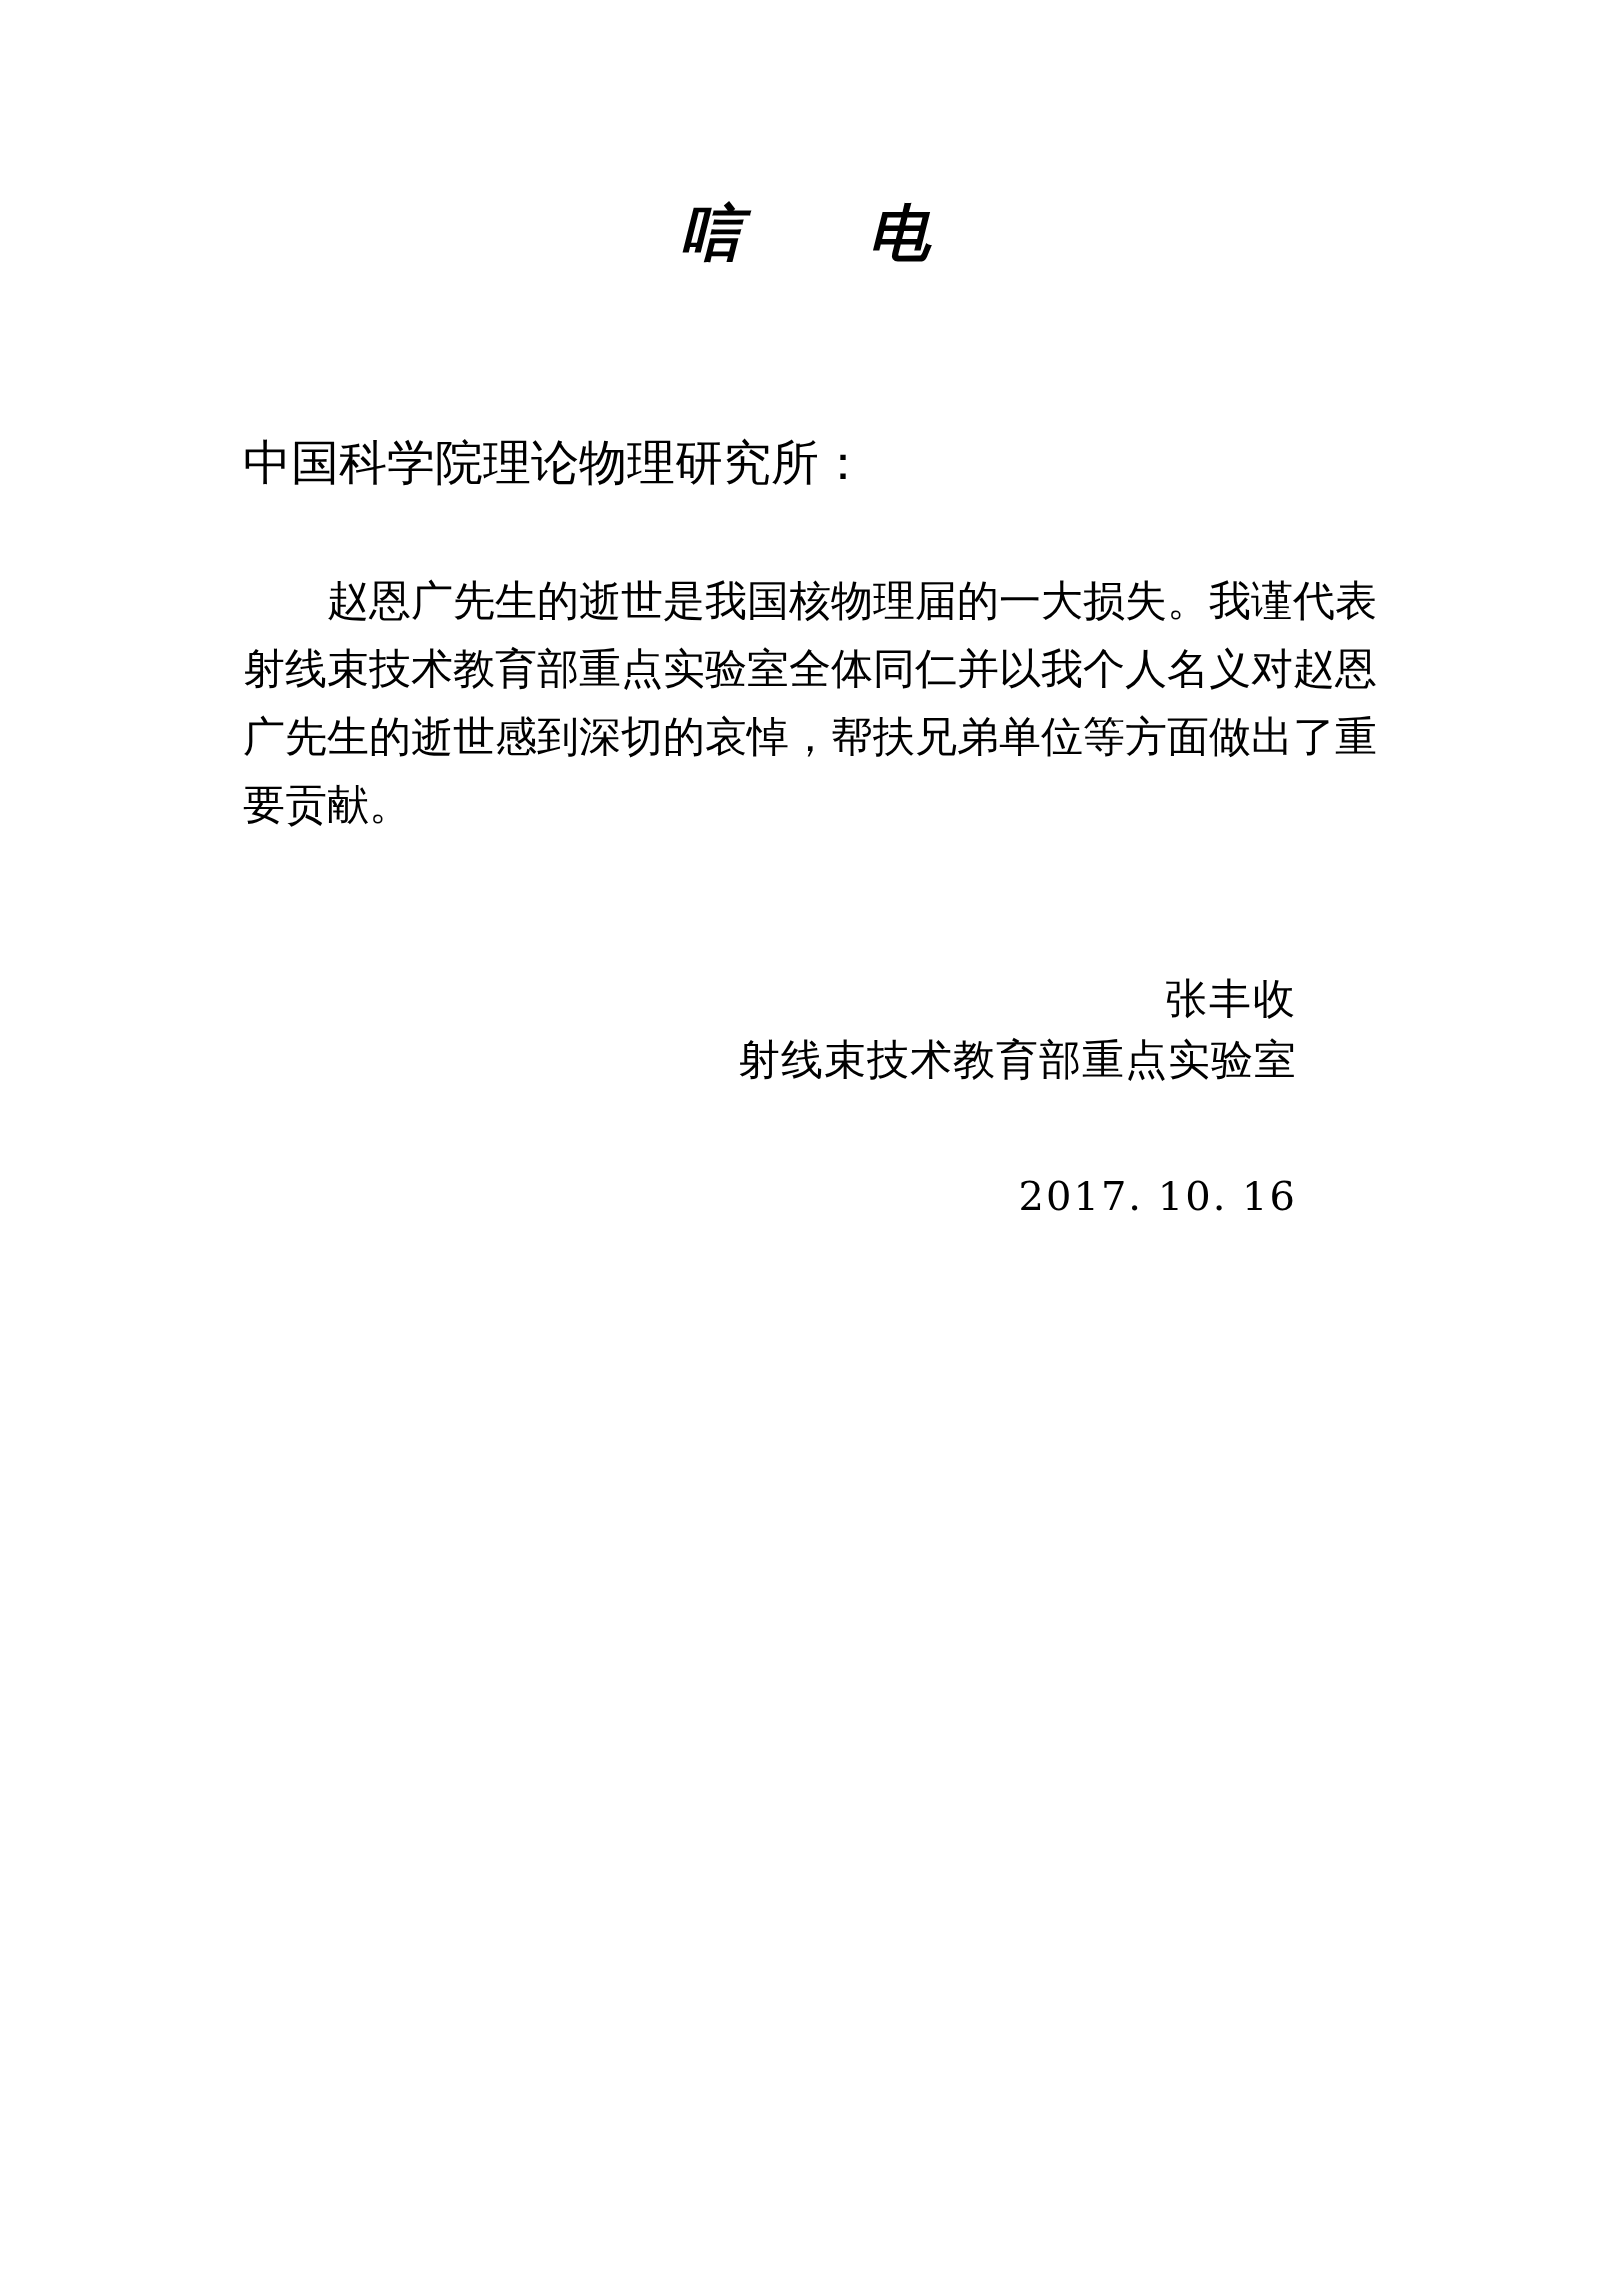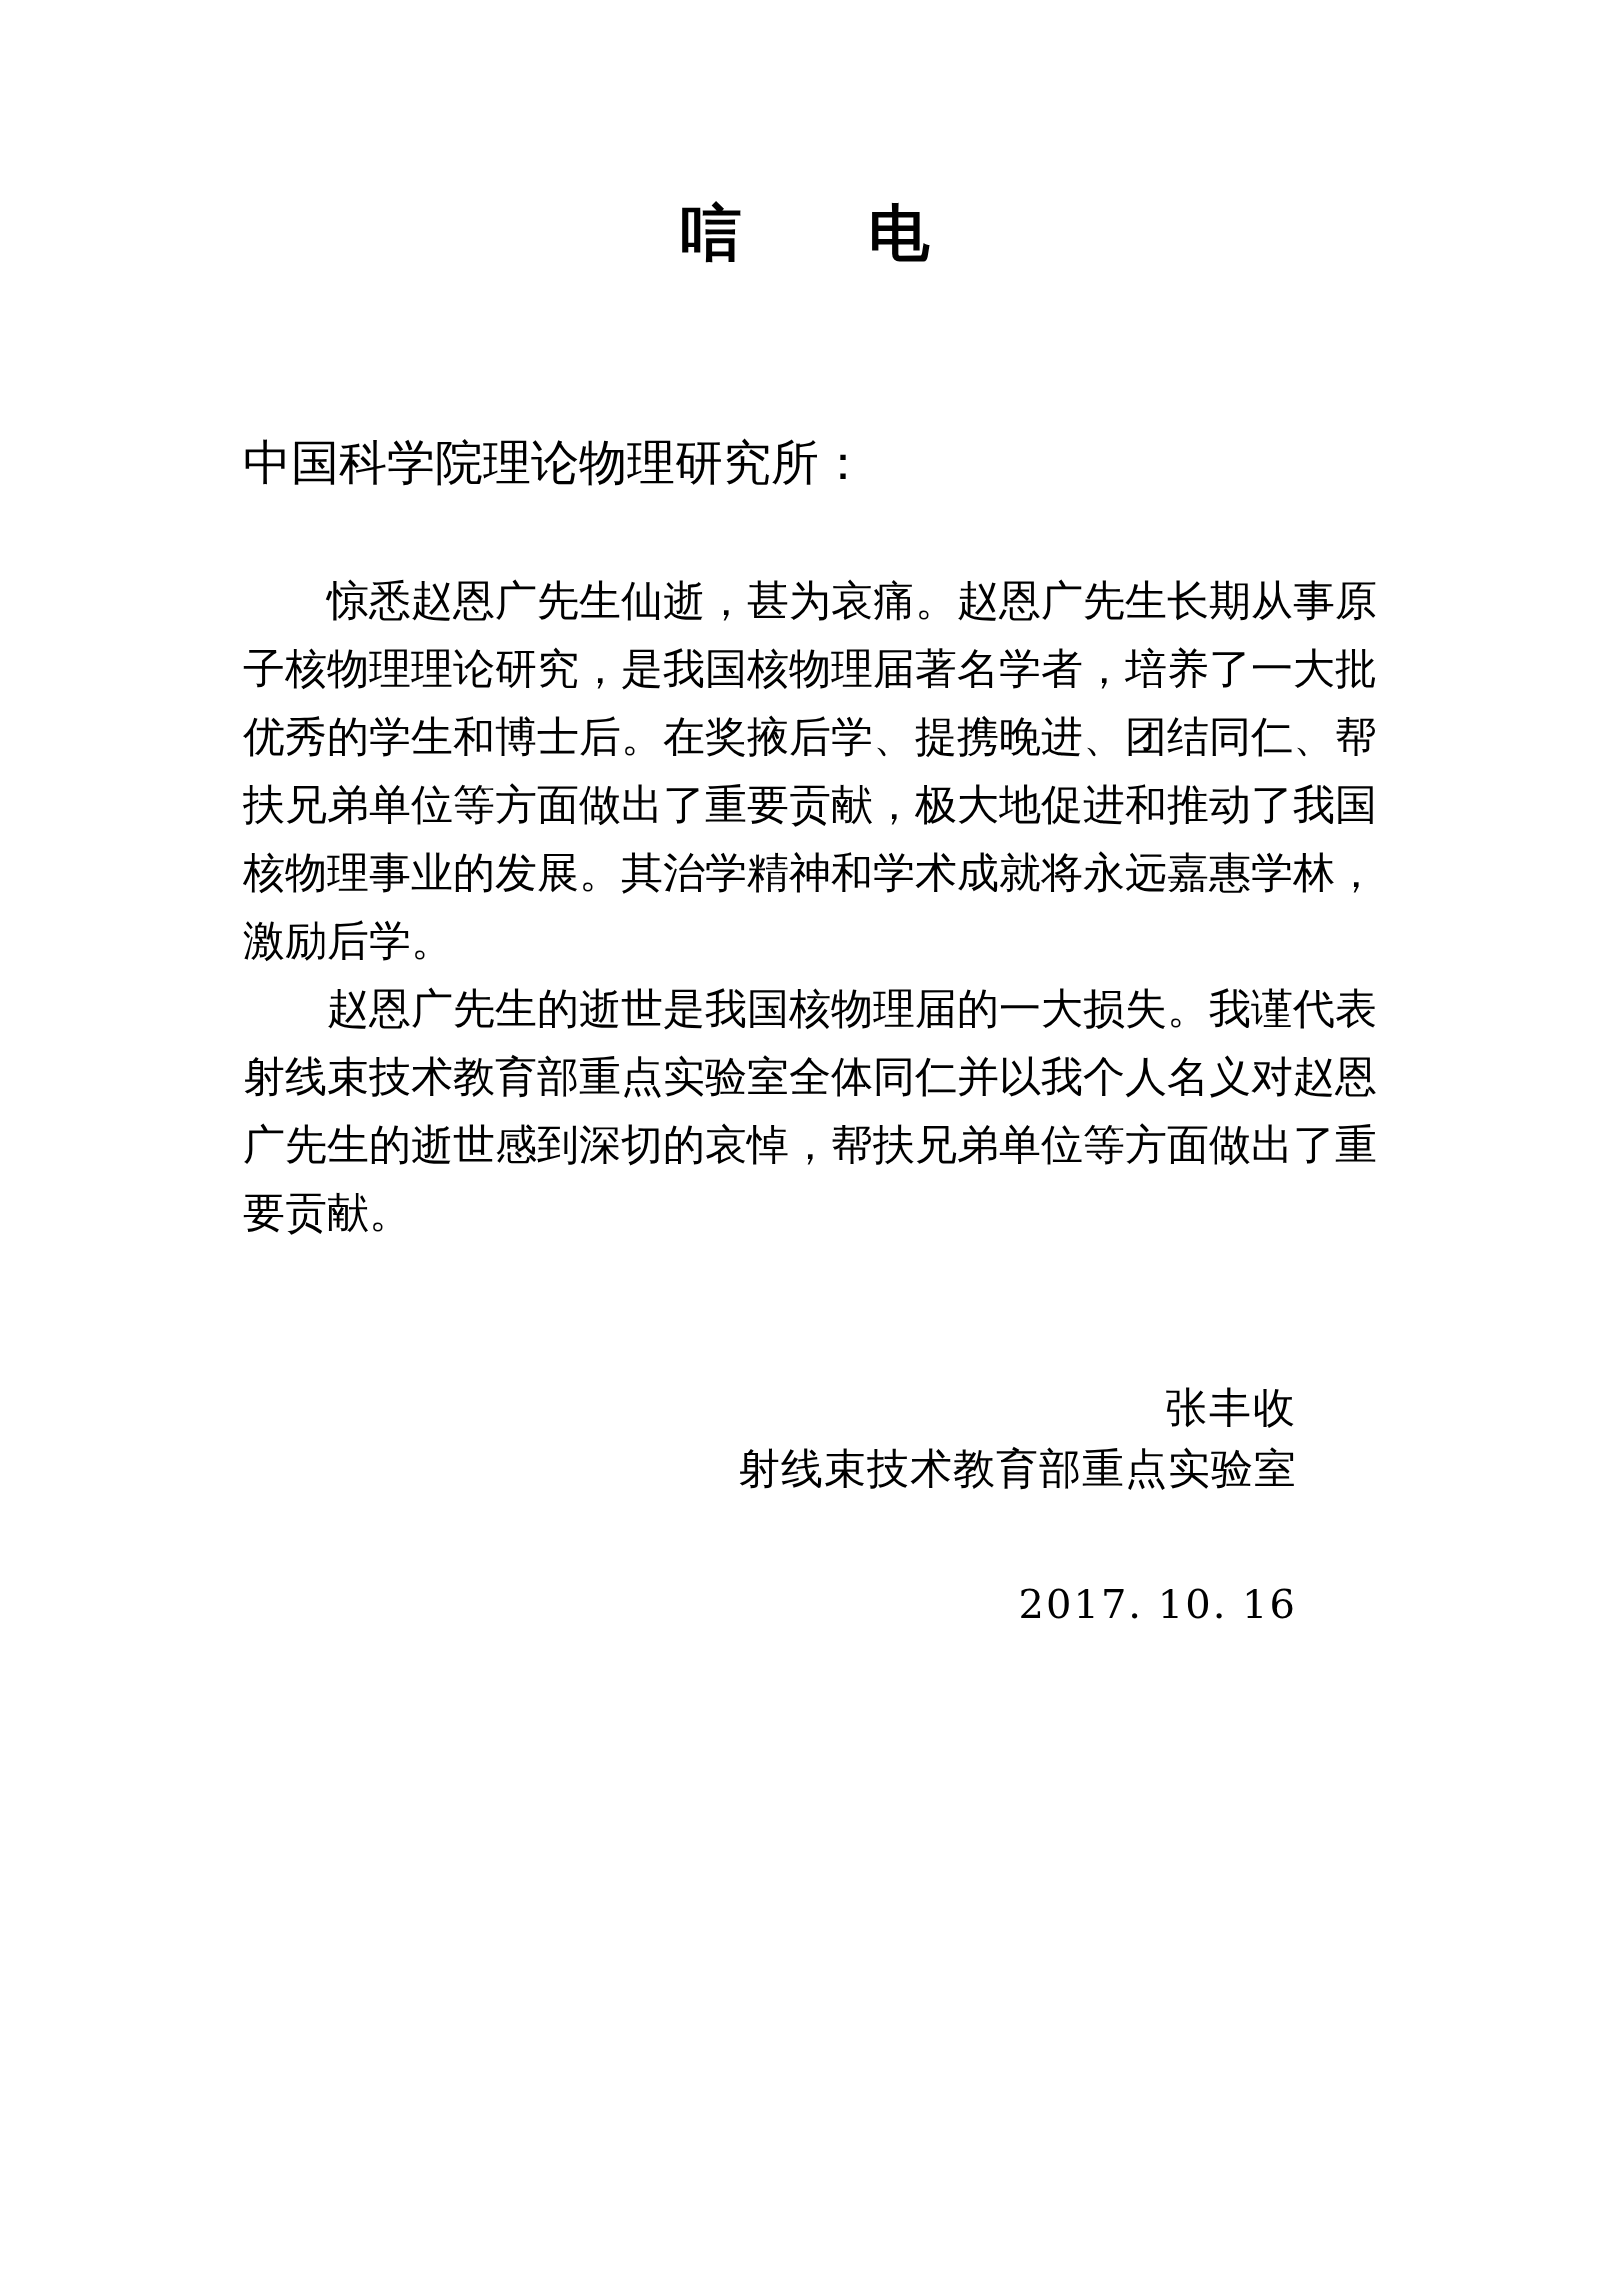--- a/index.html
+++ b/index.html
@@ -24,20 +24,21 @@
   }
   .doc-title {
     text-align: center;
     font-size: 61px;
     font-weight: bold;
     letter-spacing: 33px;
     margin-top: 196px;
     margin-bottom: 0;
     line-height: 1.2;
     padding-left: 23px;
+    font-style: italic;
   }
   .addressee {
     font-size: 48px;
     line-height: 1.5;
     margin-top: 157px;
     margin-left: 243px;
     margin-right: 243px;
   }
   .body-block {
     margin-top: 69px;
@@ -80,21 +81,20 @@
 </head>
 <body>
 
 <div class="page">
 
   <div class="doc-title">唁　电</div>
 
   <div class="addressee">中国科学院理论物理研究所：</div>
 
   <div class="body-block">
-    <p class="para">惊悉赵恩广先生仙逝，甚为哀痛。赵恩广先生长期从事原子核物理理论研究，是我国核物理届著名学者，培养了一大批优秀的学生和博士后。在奖掖后学、提携晚进、团结同仁、帮扶兄弟单位等方面做出了重要贡献，极大地促进和推动了我国核物理事业的发展。其治学精神和学术成就将永远嘉惠学林，激励后学。</p>
     <p class="para">赵恩广先生的逝世是我国核物理届的一大损失。我谨代表射线束技术教育部重点实验室全体同仁并以我个人名义对赵恩广先生的逝世感到深切的哀悼，帮扶兄弟单位等方面做出了重要贡献。</p>
   </div>
 
   <div class="signature">
     <div class="sign-name">张丰收</div>
     <div class="sign-org">射线束技术教育部重点实验室</div>
   </div>
 
   <div class="date">2017. 10. 16</div>
 

